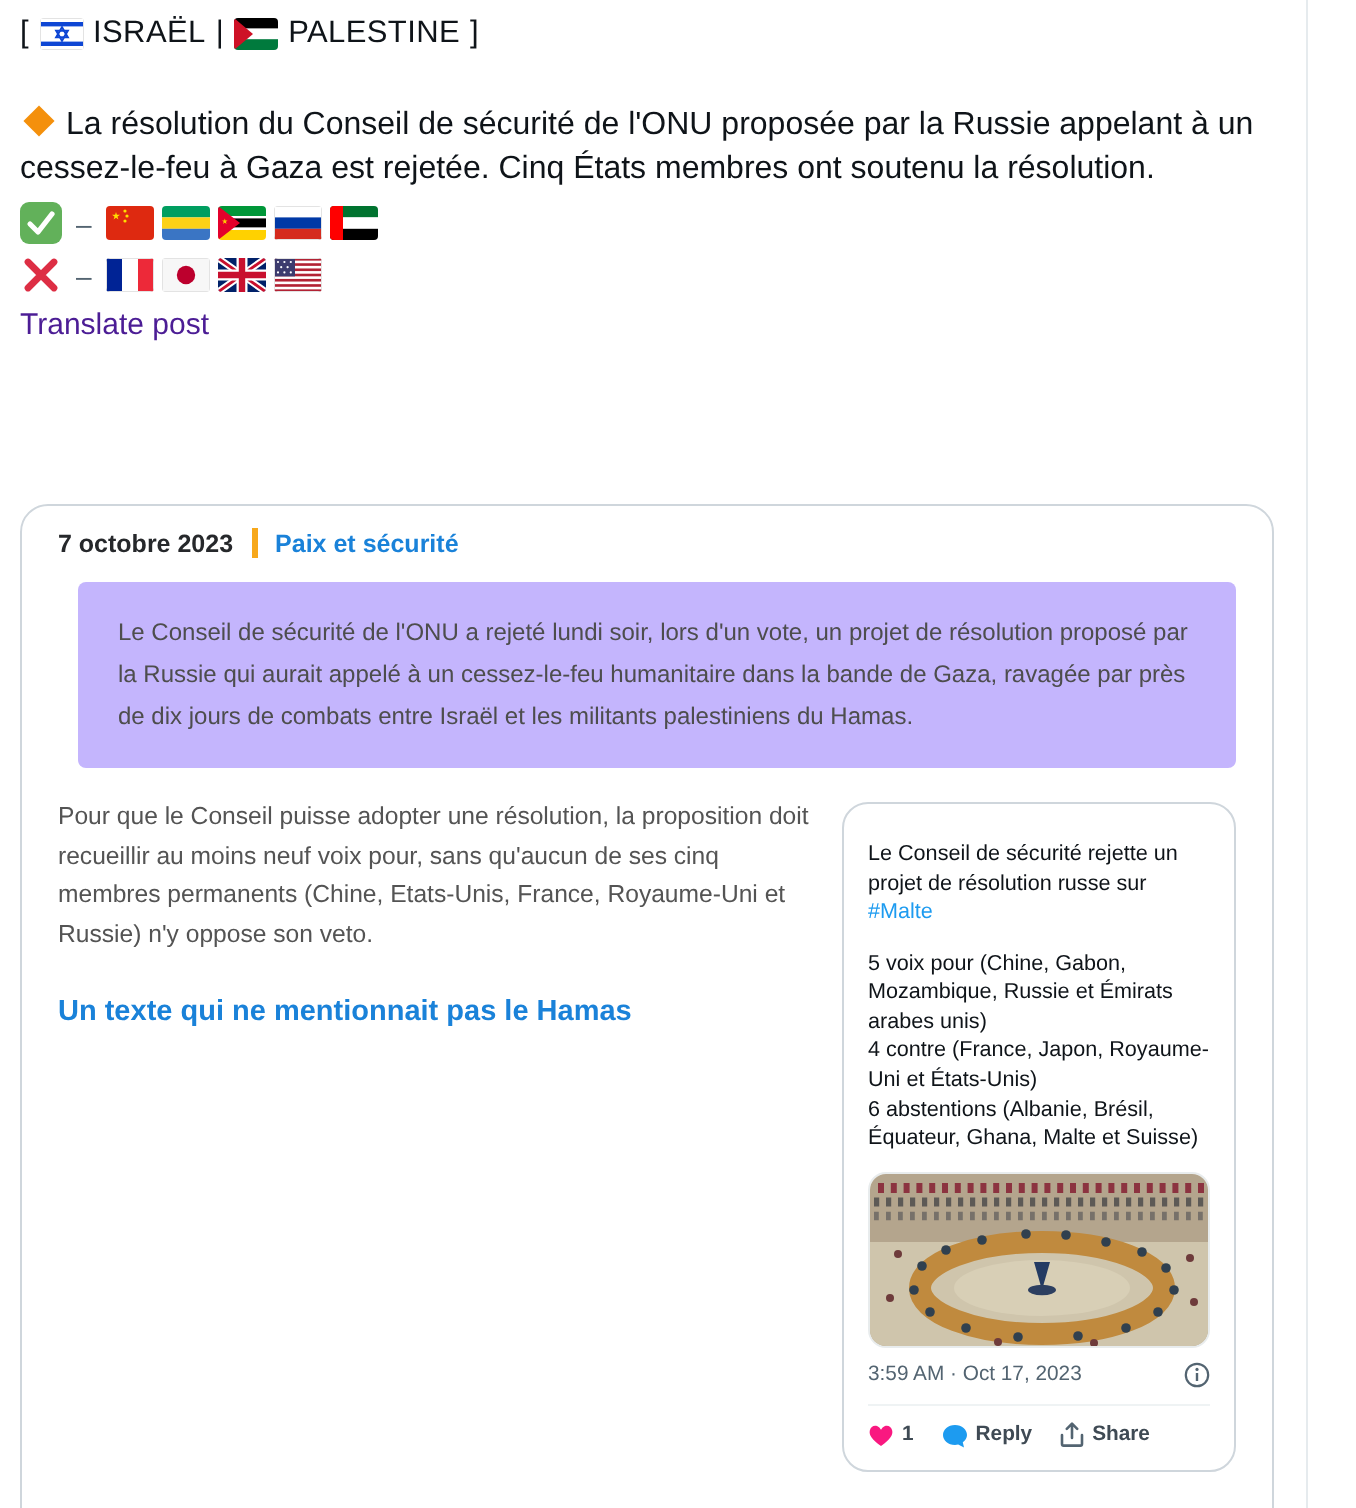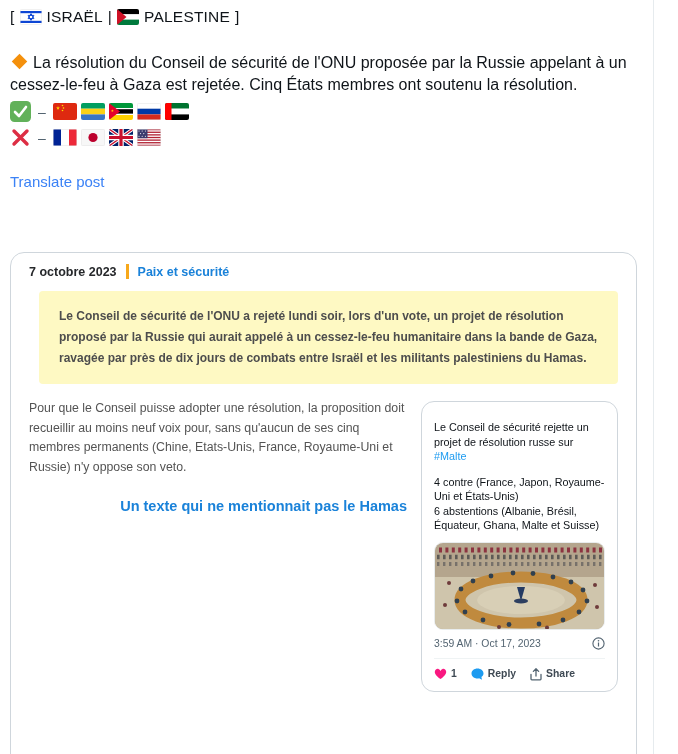--- a/index.html
+++ b/index.html
@@ -11,42 +11,42 @@
   .col-divider { position:absolute; top:0; left:653px; width:1px; height:754px; background:#e6ebee; }
 
   
   .post { position:absolute; top:0; left:0; width:650px; padding:8px 10px 0 10px; }
   .post-title { font-size:15.5px; color:#0f1419; letter-spacing:.2px; display:flex; align-items:center; gap:5px; }
   .post-text { margin-top:26px; font-size:16px; line-height:1.38; color:#0f1419; max-width:632px; }
   .diamond { display:inline-block; width:11px; height:11px; background:#f4900c; transform:rotate(45deg); margin:0 8px 1px 4px; }
   .vote-row { display:flex; align-items:center; gap:4px; margin-top:5px; }
   .vote-row:first-of-type { margin-top:38px; }
   .dash { color:#536471; font-size:14px; margin:0 3px; }
-  .translate { display:inline-block; margin-top:25px; font-size:15px; color:#3b82f6; text-decoration:none; cursor:pointer; }
+  .translate { display:inline-block; margin-top:6px; font-size:15px; color:#4c1d95; text-decoration:none; cursor:pointer; }
 
   .flag { display:inline-block; border-radius:2px; overflow:hidden; line-height:0; }
   .flag svg { display:block; }
   .badge-icon { display:inline-block; line-height:0; }
 
   
   .article-card {
     position:absolute; top:252px; left:10px; width:627px; height:760px;
     border:1px solid #cfd6dc; border-radius:14px; background:#fff;
   }
   .card-header { padding:11px 18px 9px 18px; font-size:12.5px; font-weight:bold; display:flex; align-items:center; }
   .card-date { color:#26282b; }
   .card-bar { display:inline-block; width:3px; height:15px; background:#f7a81b; margin:0 9px; }
   .card-category { color:#1a82d9; }
   .lead-box {
-    margin:3px 18px 15px 28px; background:#fef9c3; border-radius:4px;
-    padding:15px 20px; font-size:12px; font-weight:bold; color:#4d4d4d; line-height:1.75;
+    margin:3px 18px 15px 28px; background:#c4b5fd; border-radius:4px;
+    padding:15px 20px; font-size:12px; font-weight:normal; color:#4d4d4d; line-height:1.75;
   }
   .card-body { padding:0 18px; font-size:12.3px; color:#545454; line-height:1.6; }
   .card-body p { margin-bottom:13px; }
-  .section-heading { color:#1a82d9; font-size:14.5px; font-weight:bold; margin:17px 0 11px 0;text-align:right; }
+  .section-heading { color:#1a82d9; font-size:14.5px; font-weight:bold; margin:17px 0 11px 0; }
 
   
   .tweet-embed {
     float:right; width:197px; margin:2px 0 12px 14px;
     border:1px solid #cfd6dc; border-radius:13px; background:#fff;
     padding:10px 12px 10px 12px; font-size:10.8px; color:#0f1419; line-height:1.35;
   }
   .tweet-head { display:flex; align-items:flex-start; }
   .tweet-avatar {
     width:30px; height:30px; border:1px solid #e1e8ed; border-radius:8px;
@@ -227,20 +227,21 @@
 
   <div class="card-body">
 
     <div class="tweet-embed">
 
       <div class="tweet-text">
         <span>Le Conseil de sécurité rejette un projet de résolution russe sur </span><span class="hashtag">#Malte</span>
       </div>
 
       <div class="tweet-votes">
+        <div>5 voix pour (Chine, Gabon, Mozambique, Russie et Émirats arabes unis)</div>
         <div>4 contre (France, Japon, Royaume-Uni et États-Unis)</div>
         <div>6 abstentions (Albanie, Brésil, Équateur, Ghana, Malte et Suisse)</div>
       </div>
 
       <div class="tweet-photo">
         <svg width="171" height="86" viewBox="0 0 171 86">
           <rect width="171" height="86" fill="#b4a58d"></rect>
           <rect y="34" width="171" height="52" fill="#cfc5ac"></rect>
           <line x1="4" y1="7" x2="167" y2="7" stroke="#8c3340" stroke-width="5" stroke-dasharray="3 3.4"></line>
           <line x1="2" y1="14" x2="169" y2="14" stroke="#5d5a56" stroke-width="4.4" stroke-dasharray="2.6 3.4"></line>

